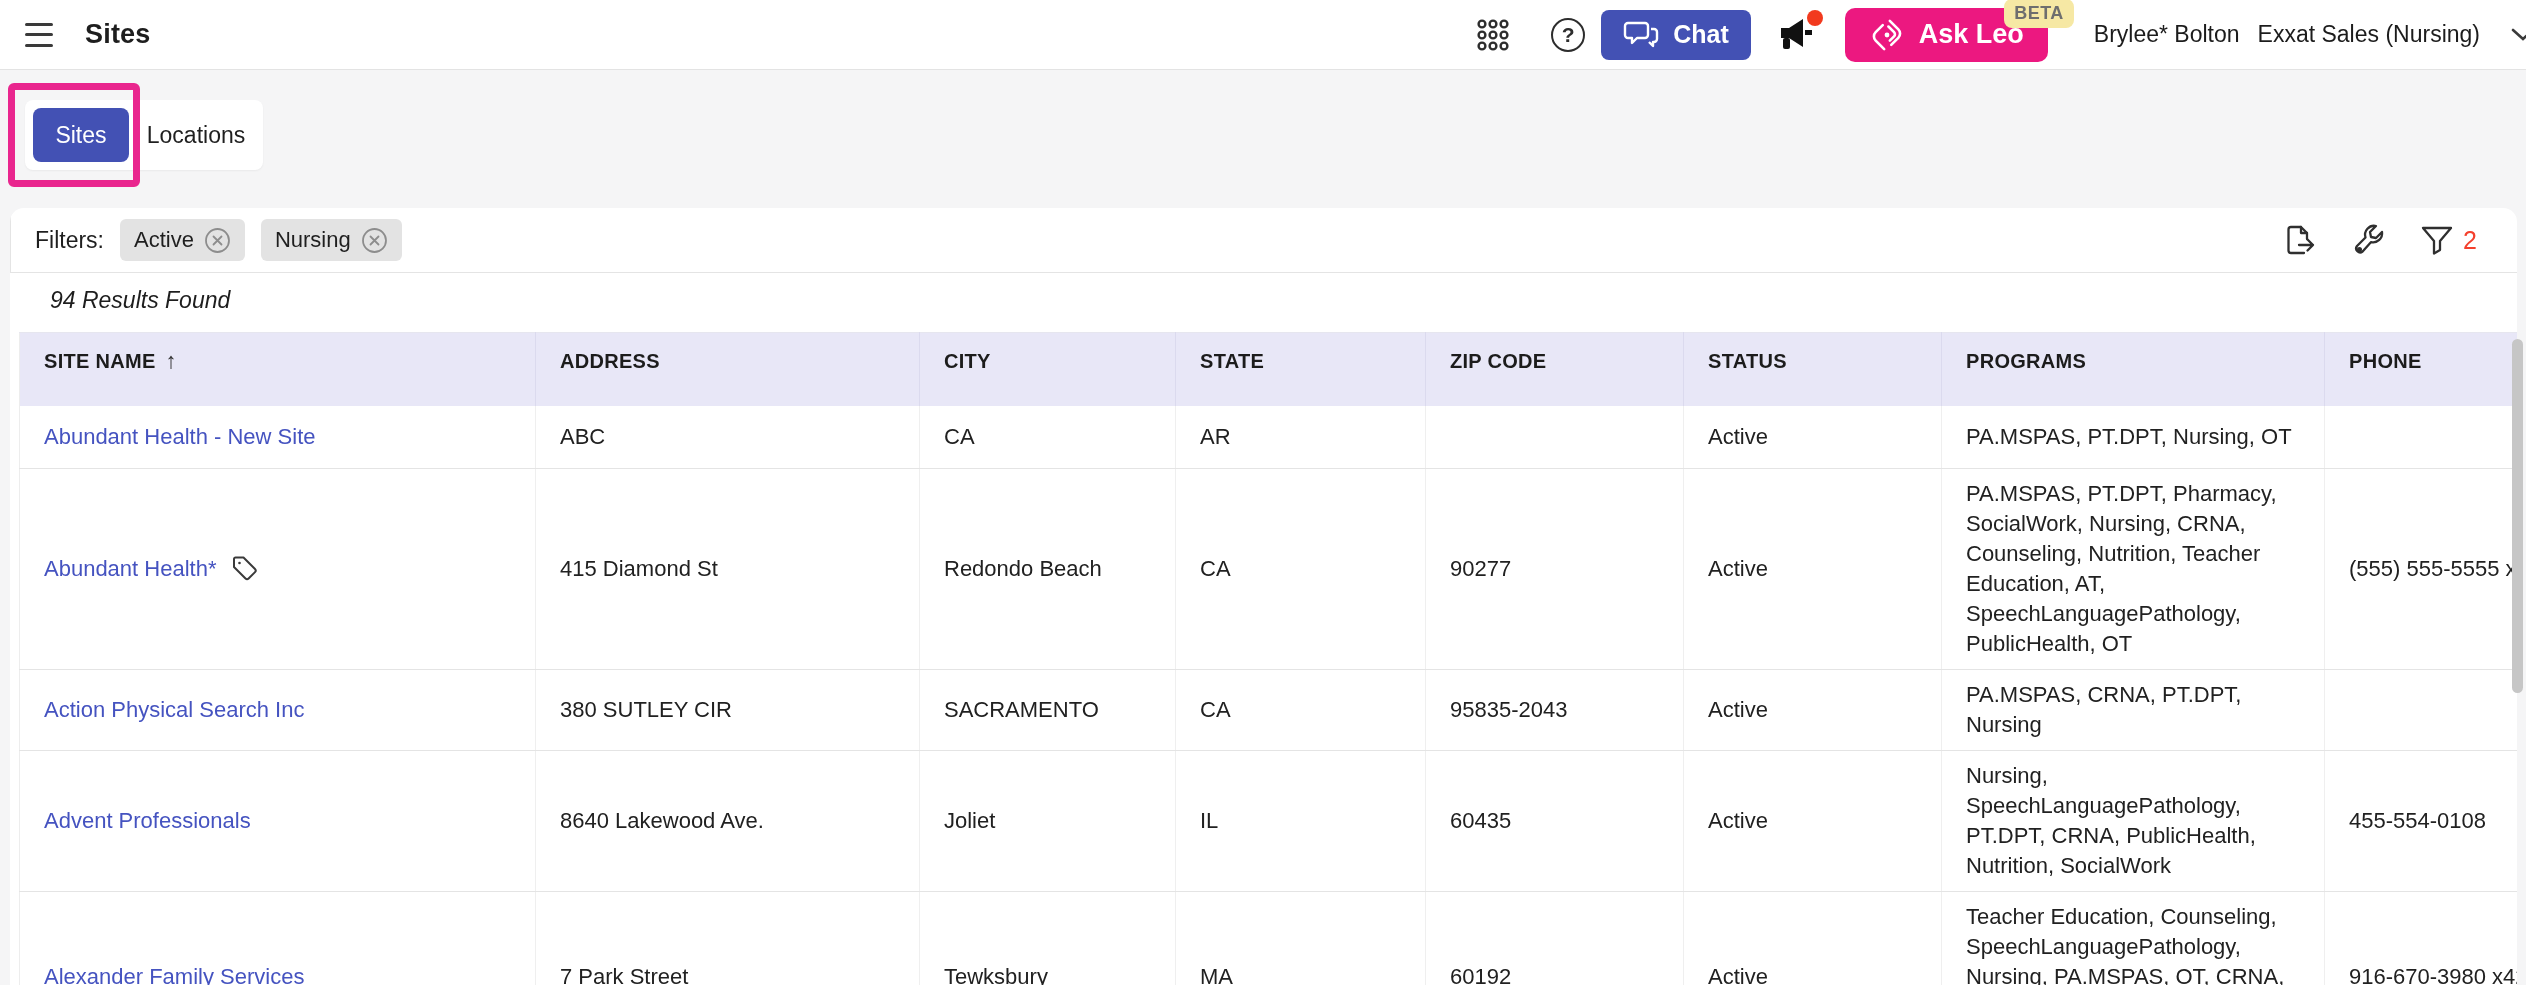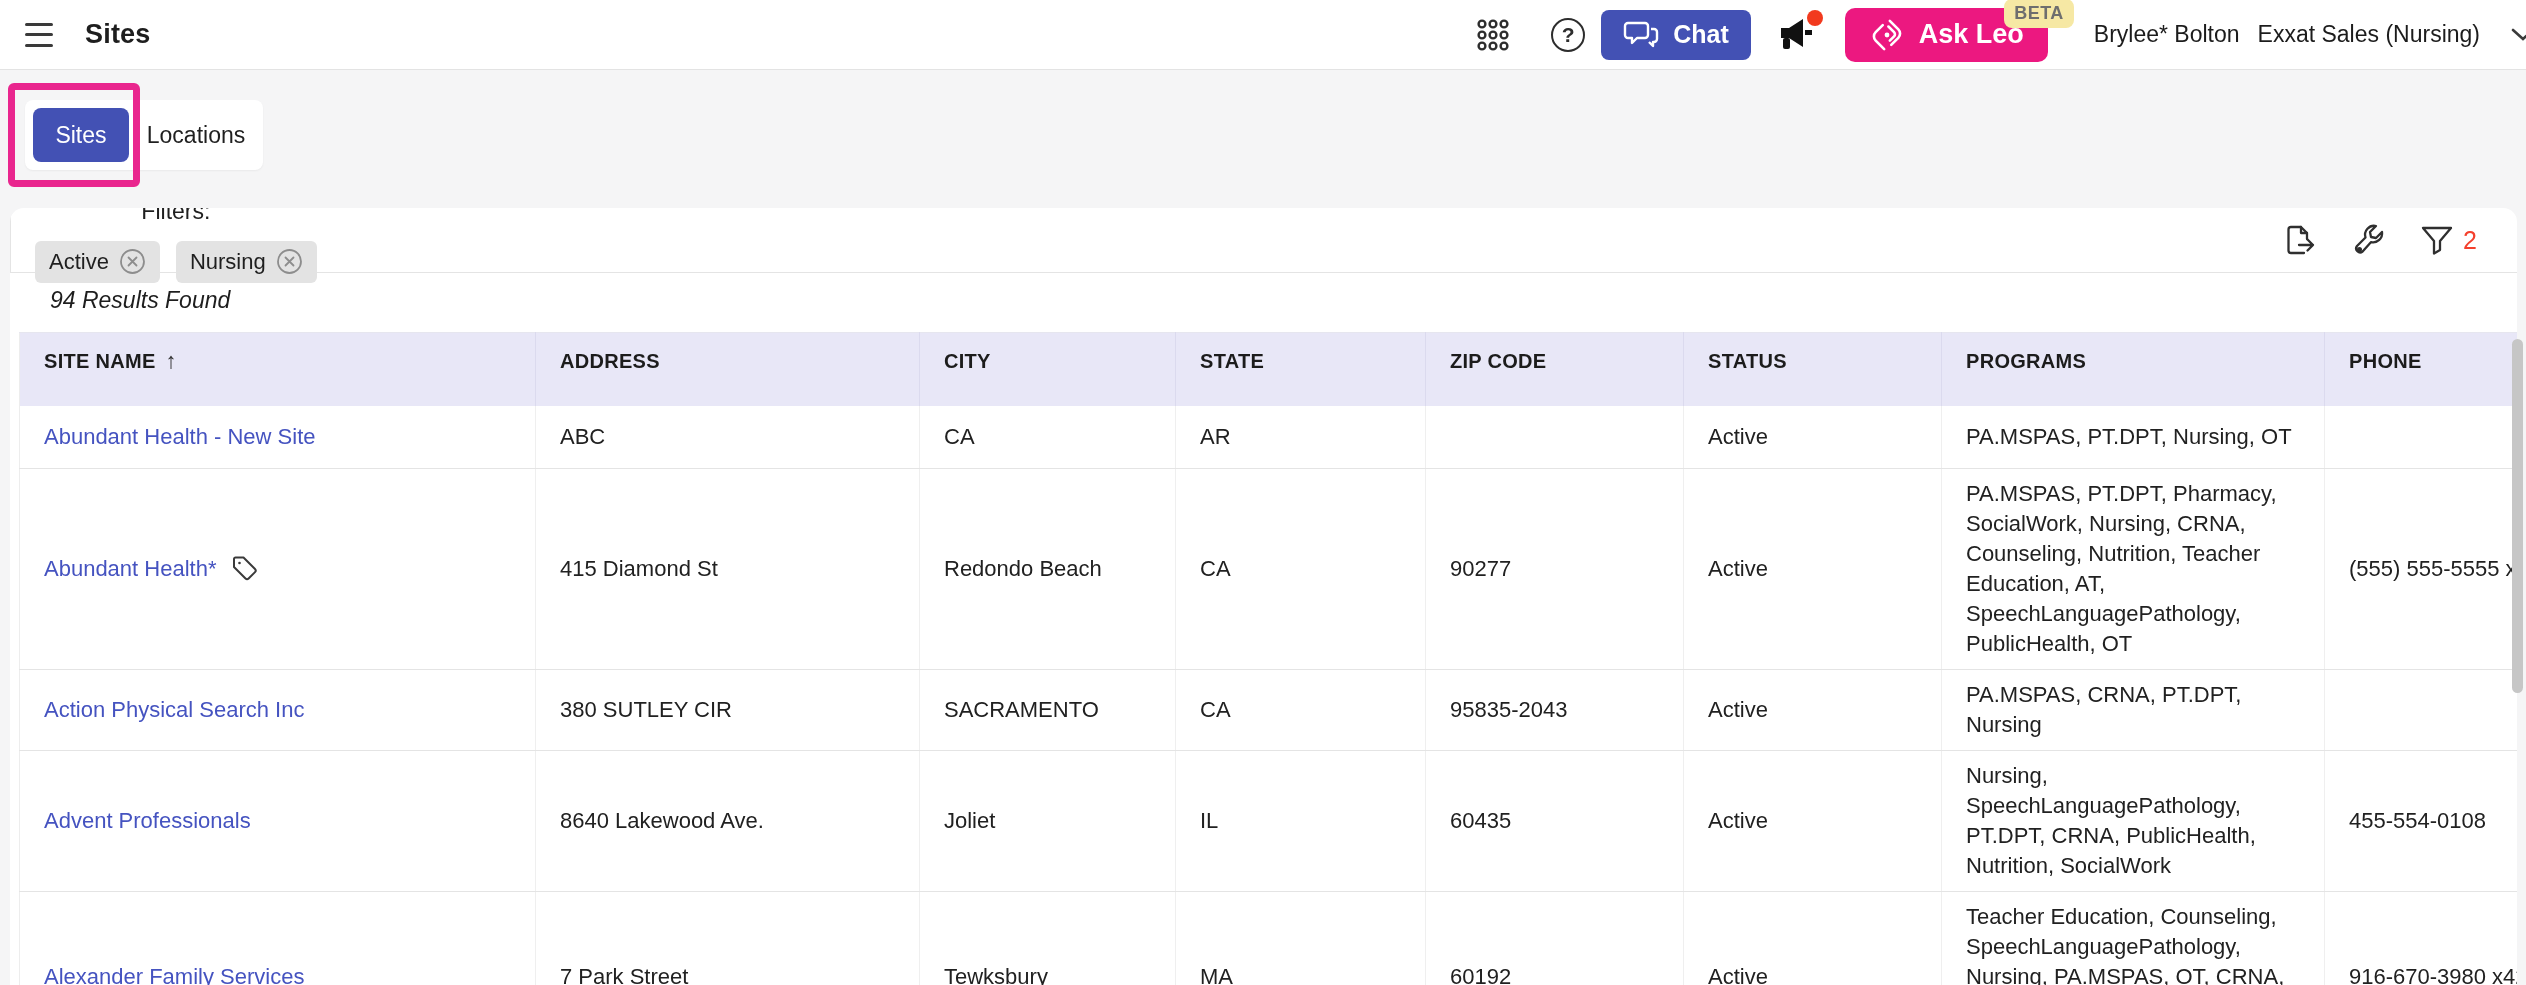--- a/index.html
+++ b/index.html
@@ -64,21 +64,21 @@
     position:absolute; left:10px; top:208px; width:2507px; height:777px;
     background:#fff; border-radius:14px 14px 0 0; overflow:hidden; z-index:1;
   }
 
   
   .toolbar{ height:65px; display:flex; align-items:center; border-bottom:1px solid #e4e4e4; }
   .search-wrap{ width:495px; display:flex; align-items:center; gap:18px; padding-left:34px; height:100%;}
   .search-input{ border:none; outline:none; font-size:23px; color:#333; width:360px; font-family:inherit; background:transparent;}
   .search-input::placeholder{ color:#3c3c3c; opacity:1;}
   .toolbar-divider{ width:1px; align-self:stretch; background:#e4e4e4;}
-  .filters-wrap{ display:flex; align-items:center; gap:16px; padding-left:24px;flex-direction:column;}
+  .filters-wrap{ display:flex; align-items:center; gap:16px; padding-left:24px;}
   .filters-label{ font-size:23px; color:#1f1f1f;}
   .chip{
     display:flex; align-items:center; gap:10px; background:#e3e3e3; border-radius:6px;
     height:42px; padding:0 14px; font-size:22px; color:#1f1f1f; cursor:pointer;
   }
   .toolbar-spacer{ flex:1; }
   .toolbar-actions{ display:flex; align-items:center; gap:30px; padding-right:40px;}
   .filter-action{ display:flex; align-items:center; gap:7px;}
   .filter-count{ color:#f4402d; font-size:25px; }
 

